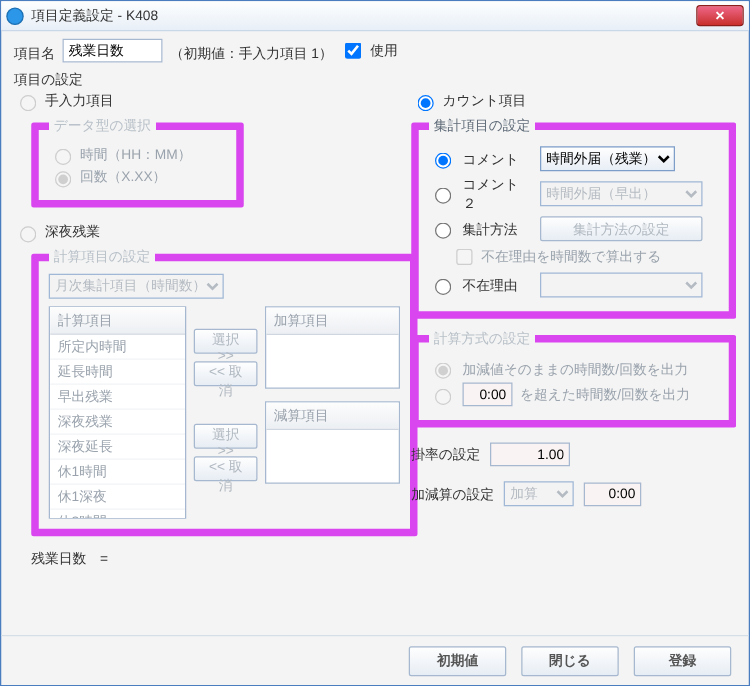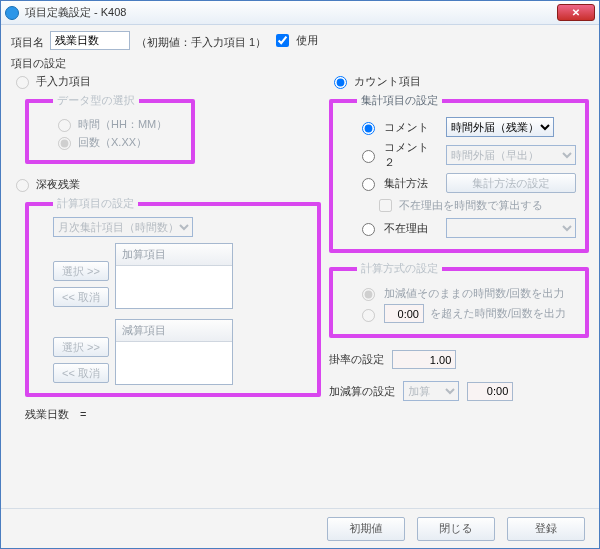--- a/index.html
+++ b/index.html
@@ -9,38 +9,38 @@
 .titlebar .icon { width: 14px; height: 14px; border-radius: 50%; background: #2c96e8; border: 1px solid #1a6fb3; margin-right: 6px; }
 .titlebar .title { flex: 1; color: #333; }
 .titlebar .close { width: 38px; height: 17px; background: linear-gradient(#e68,#c9302c); border: 1px solid #8b1d1a; border-radius: 3px; display: flex; align-items: center; justify-content: center; color: #fff; font-weight: bold; font-size: 10px; }
 .body { flex: 1; padding: 6px 10px 0 10px; overflow: hidden; }
 .row { display: flex; align-items: flex-end; gap: 6px; margin-bottom: 6px; }
 input[type=text] { border: 1px solid #a6b8cf; padding: 2px 4px; height: 19px; background: #fff; }
 input.ro { background: #f9f3f3; text-align: right; }
 .section-label { color: #333; }
 .cols { display: flex; gap: 8px; }
 .col { display: flex; flex-direction: column; }
-.radio-line { display: flex; align-items: center; gap: 4px; margin: 2px 0; }
-fieldset { border: 4px solid #d946ef; border-radius: 2px; margin: 2px 0 6px 0; padding: 6px 8px 8px 24px; }
+.radio-line { display: flex; gap: 4px; margin: 2px 0; }
+fieldset { border: 6px solid #d946ef; border-radius: 2px; margin: 2px 0 6px 0; padding: 6px 8px 8px 8px; }
 fieldset.disabled { color: #9aa3ad; }
 fieldset legend { color: #5f6b78; padding: 0 4px; }
 fieldset.disabled legend { color: #b8c0c8; }
 select { border: 1px solid #7d9ec9; height: 20px; background: linear-gradient(#fefefe,#e8eef6); }
 select:disabled { color: #9aa3ad; background: #f3f3f3; }
 .btn { border: 1px solid #a6b8cf; background: linear-gradient(#fefefe,#e7edf4); height: 20px; padding: 0 8px; border-radius: 2px; color: #555; cursor: pointer; }
 .btn:disabled { color: #b0b8c0; cursor: default; }
 .listwrap { border: 1px solid #a6b8cf; background: #fff; width: 120px; height: 170px; overflow-y: scroll; }
 .listhdr { background: linear-gradient(#fdfdfd,#eceff3); border-bottom: 1px solid #cfd6df; padding: 3px 6px; font-weight: normal; position: sticky; top: 0; }
 .listrow { padding: 2px 6px; border-bottom: 1px solid #f1f3f6; white-space: nowrap; }
 .midbtns { display: flex; flex-direction: column; gap: 6px; justify-content: flex-start; margin-top: 18px; }
 .mini-list { border: 1px solid #a6b8cf; background: #fff; width: 118px; height: 66px; overflow-y: scroll; }
 .mini-list .hdr { background: linear-gradient(#fdfdfd,#eceff3); border-bottom: 1px solid #cfd6df; padding: 3px 6px; }
 .checkbox { display: inline-flex; align-items: center; gap: 4px; }
 .footer { height: 40px; display: flex; justify-content: flex-end; align-items: center; gap: 12px; padding: 0 14px; border-top: 1px solid #d5dde6; }
-.footer .btn { width: 78px; height: 24px; }
+.footer .btn { width: 78px; height: 24px; font-weight: bold; }
 .kake-row { display: flex; align-items: center; gap: 8px; margin: 6px 0; }
 .content-row { display: flex; align-items: center; gap: 6px; margin: 3px 0; }
 .grow { flex: 1; }
 </style>
 </head>
 <body>
 
 <div class="window">
   <div class="titlebar">
     <div class="icon"></div>
@@ -85,20 +85,33 @@
           <input type="radio" name="mode" disabled="" style="">
           <span>深夜残業</span>
         </div>
         <fieldset class="disabled" style="margin-left:14px">
           <legend>計算項目の設定</legend>
           <select disabled="" style="width:140px">
             <option>月次集計項目（時間数）</option>
           </select>
           <div style="display:flex; gap:6px; margin-top:6px; align-items:flex-start">
 
+            <div class="listwrap">
+              <div class="listhdr">計算項目</div>
+              <div id="calc-list-body">
+                  <div class="listrow">所定内時間</div>
+                  <div class="listrow">延長時間</div>
+                  <div class="listrow">早出残業</div>
+                  <div class="listrow">深夜残業</div>
+                  <div class="listrow">深夜延長</div>
+                  <div class="listrow">休1時間</div>
+                  <div class="listrow">休1深夜</div>
+                  <div class="listrow">休2時間</div>
+                </div>
+            </div>
 
             <div style="display:flex; flex-direction:column; gap:10px">
               <div style="display:flex; gap:6px">
                 <div class="midbtns">
                   <button class="btn" disabled="">選択 &gt;&gt;</button>
                   <button class="btn" disabled="">&lt;&lt; 取消</button>
                 </div>
                 <div class="mini-list">
                   <div class="hdr">加算項目</div>
                 </div>

